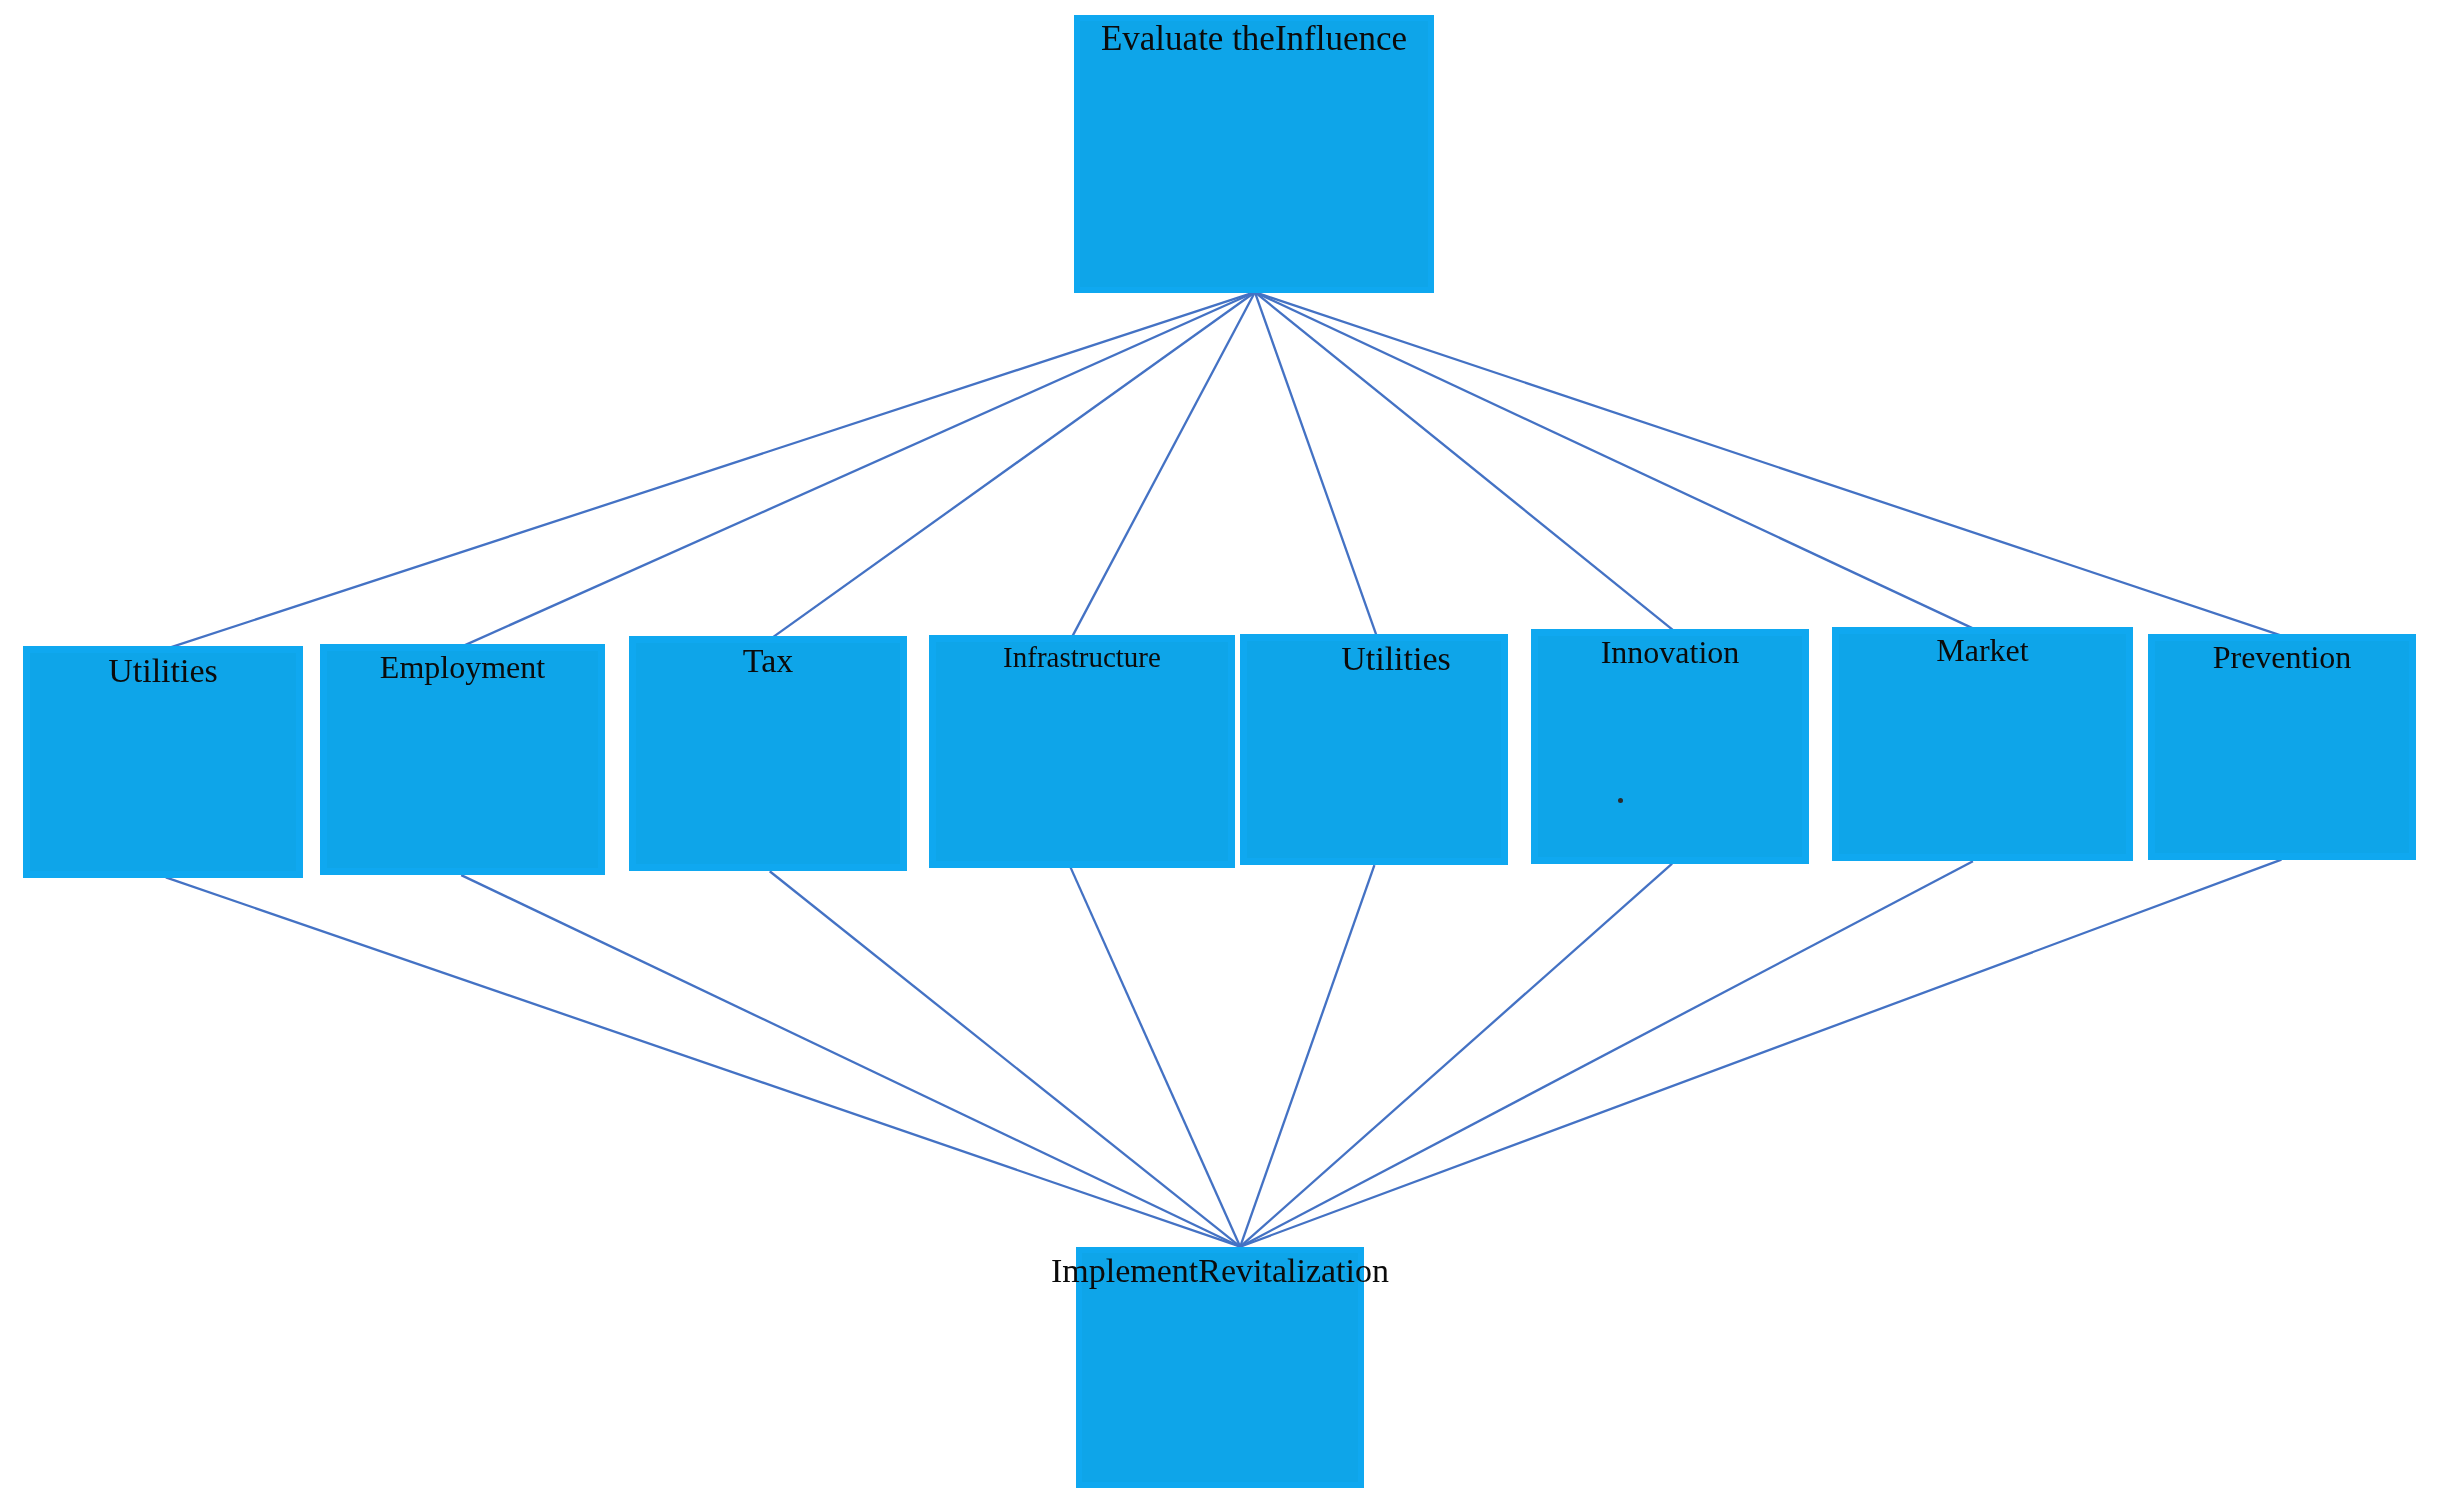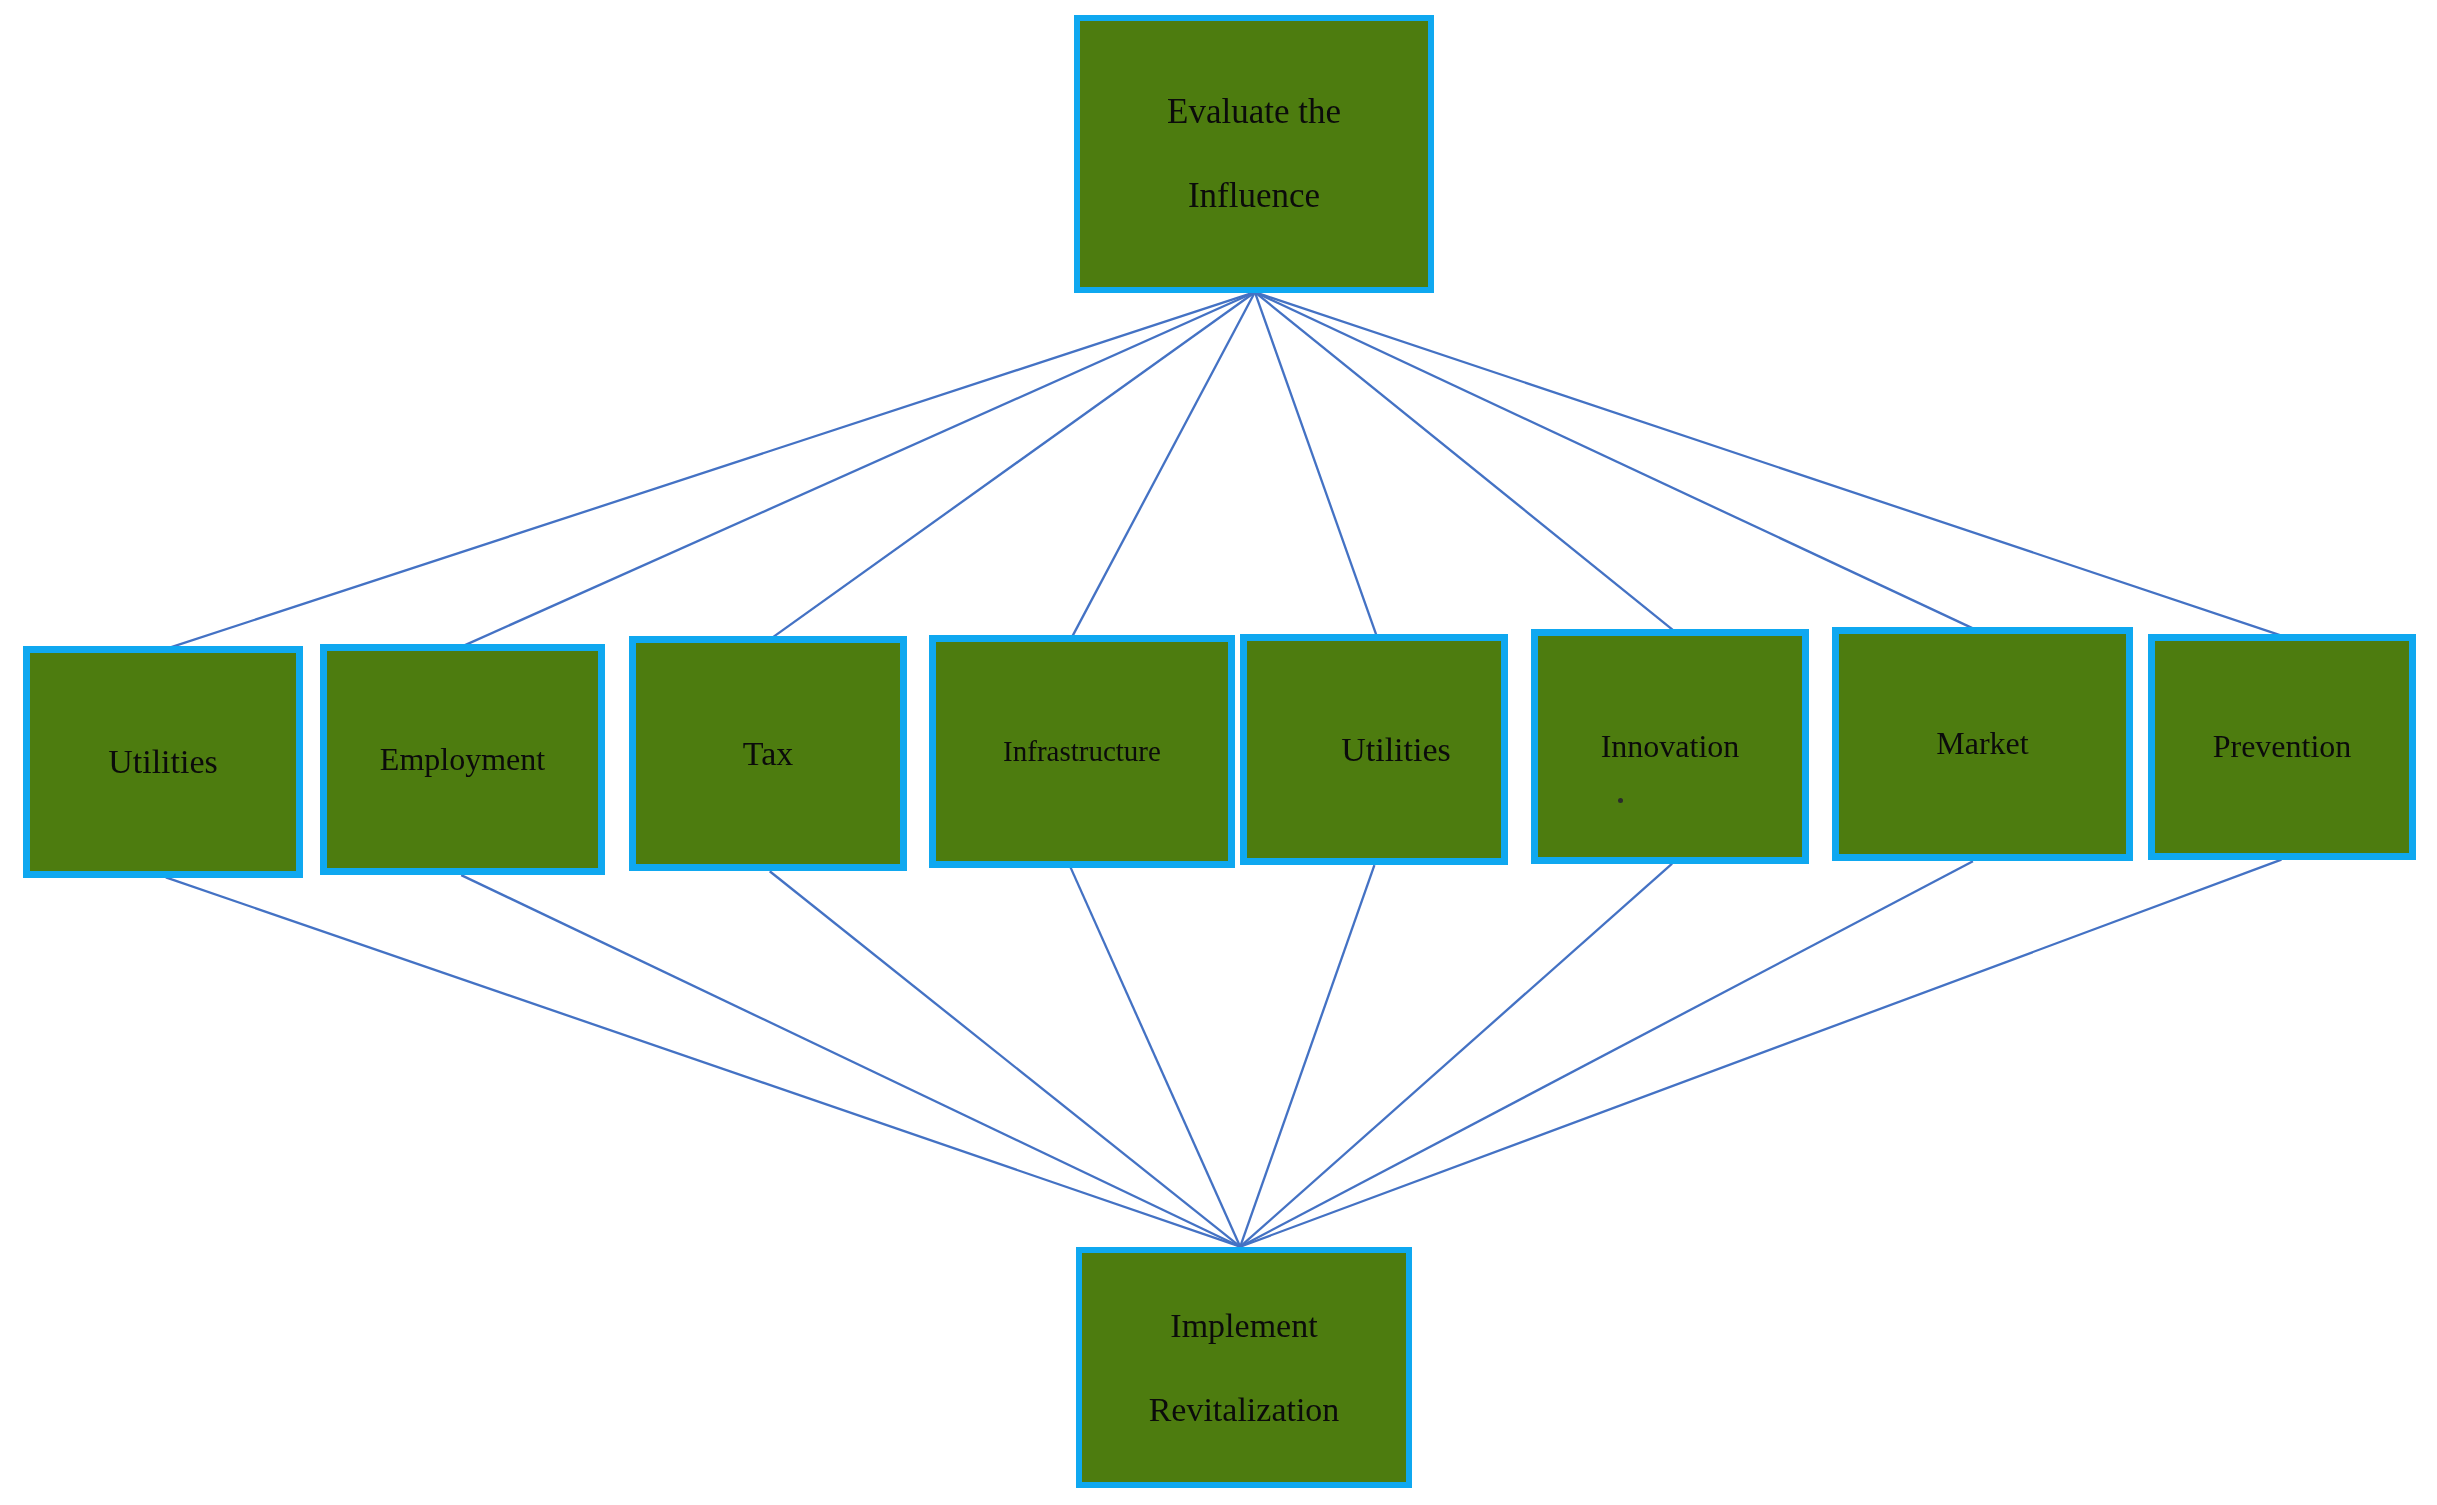--- a/index.html
+++ b/index.html
@@ -21,25 +21,25 @@
     position: absolute;
     left: 0;
     top: 0;
     width: 2438px;
     height: 1505px;
     pointer-events: none;
   }
   .node-box {
     position: absolute;
     box-sizing: border-box;
-    background: #4d7c0f;
+    background: #0ea5e9;
     border-style: solid;
     display: flex;
-    flex-direction: column;
-    align-items: center;
+    flex-direction: row;
+    align-items: flex-start;
     justify-content: center;
     text-align: center;
     color: #000000;
     z-index: 2;
   }
   .node-label {
     display: block;
     line-height: 1.05;
     white-space: nowrap;
     color: #0b0b0b;
@@ -114,19 +114,19 @@
         <span class="node-dot" style="left: 80px; top: 162px;"></span>
       </div>
       <div class="node-box node-factor" style="left: 1832px; top: 627px; width: 301px; height: 234px; border-width: 7px; border-color: rgb(15, 168, 240); font-size: 32px;">
         <span class="node-label">Market</span>
       </div>
       <div class="node-box node-factor" style="left: 2148px; top: 634px; width: 268px; height: 226px; border-width: 7px; border-color: rgb(15, 168, 240); font-size: 32px;">
         <span class="node-label">Prevention</span>
       </div>
     </div>
 
-  <div class="node-box node-goal" id="goal-node" style="left: 1076px; top: 1247px; width: 336px; height: 241px; border-width: 6.2px; border-color: rgb(15, 168, 240); font-size: 34px;">
+  <div class="node-box node-goal" id="goal-node" style="left: 1076px; top: 1247px; width: 288px; height: 241px; border-width: 6.2px; border-color: rgb(15, 168, 240); font-size: 34px;">
     <span class="node-label line-1">Implement</span>
     <span class="node-label line-2">Revitalization</span>
   </div>
 
 </div>
 
 
 </body></html>

